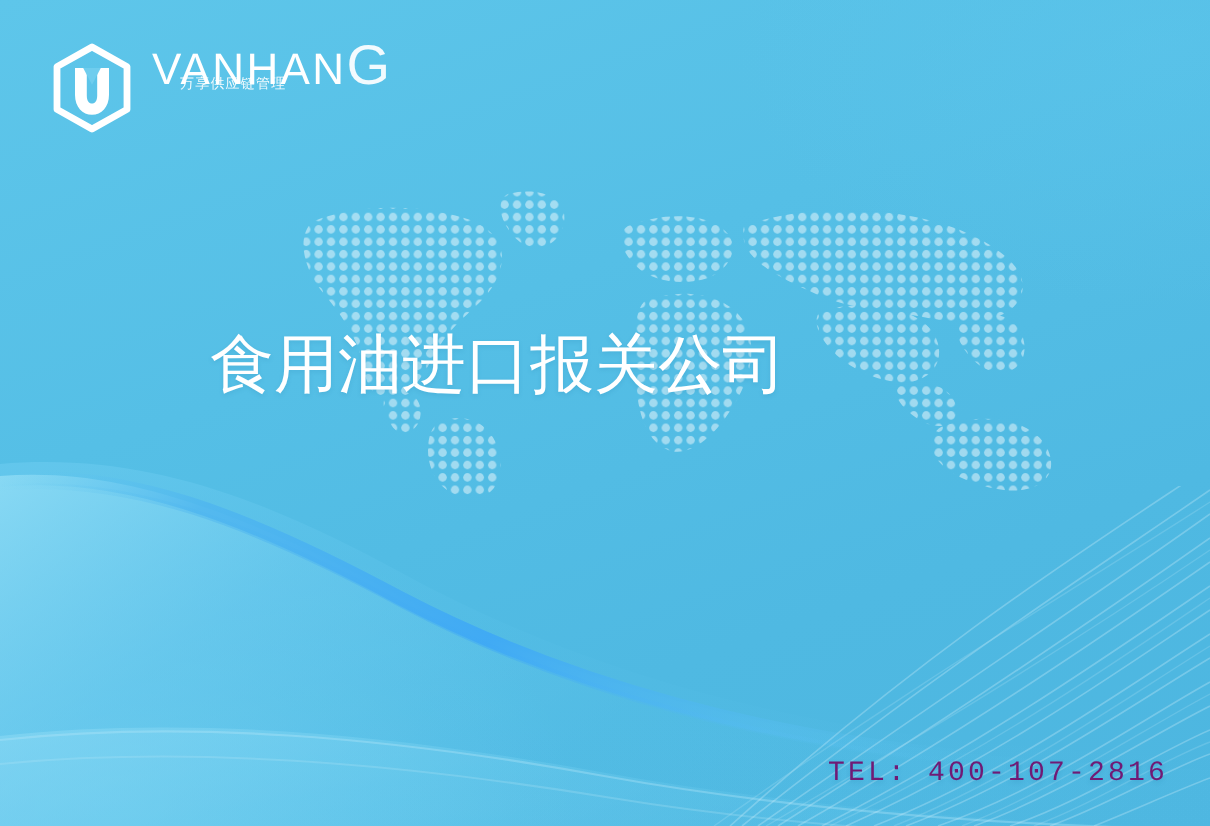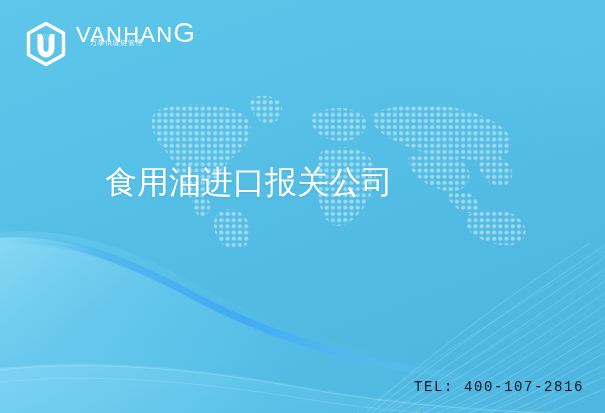--- a/index.html
+++ b/index.html
@@ -123,21 +123,21 @@
   }
 
   
   #phone {
     position: absolute;
     right: 21px;
     bottom: 18px;
     font-family: "Liberation Mono", "DejaVu Sans Mono", monospace;
     font-size: 14px;
     letter-spacing: 1.6px;
-    color: #0f172a;
+    color: #701a75;
     white-space: nowrap;
     text-shadow: 0 1px 2px rgba(40,130,170,0.25);
   }
 </style>
 </head>
 <body>
 
 <div id="banner">
 
   <div class="layer" id="bg-base"></div>

